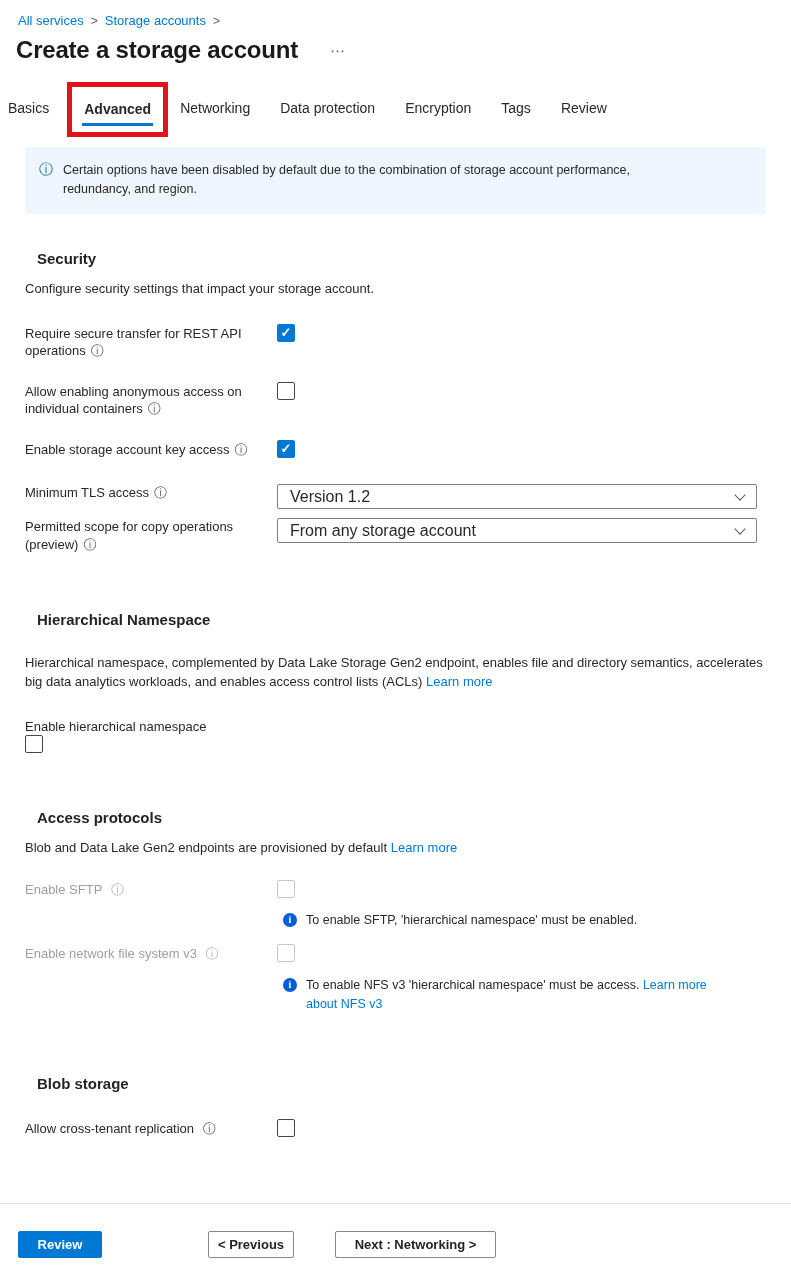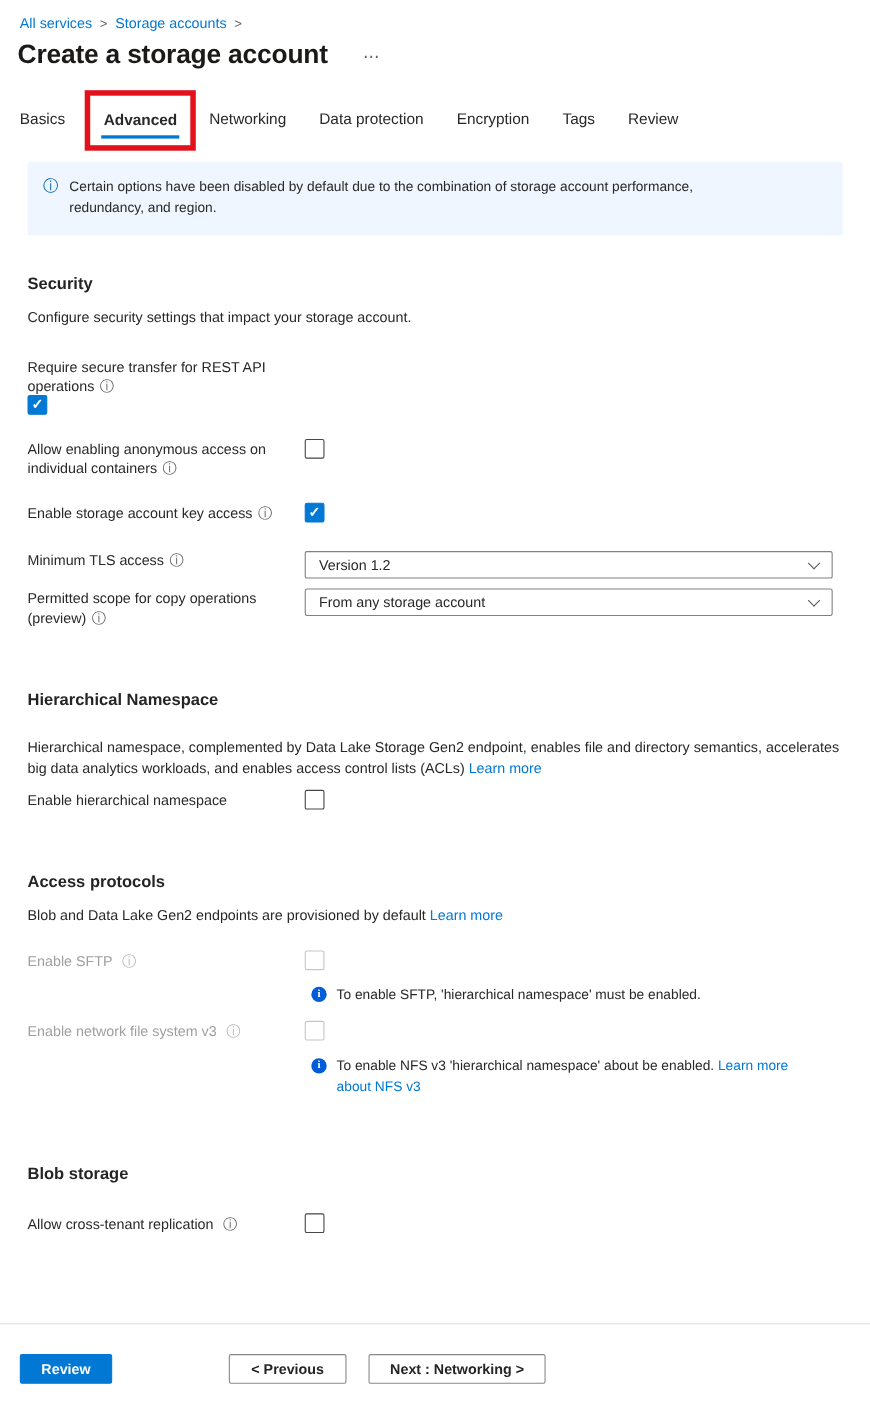--- a/index.html
+++ b/index.html
@@ -16,72 +16,72 @@
   .breadcrumb{padding:13px 0 0 18px;font-size:13px;}
   .breadcrumb a{color:var(--link);text-decoration:none;cursor:pointer;}
   .breadcrumb .sep{color:#605e5c;margin:0 7px;font-size:12px;}
 
   
   .title-row{display:flex;align-items:center;gap:32px;padding:8px 0 0 16px;}
   .page-title{font-size:24px;font-weight:bold;color:#1b1a19;letter-spacing:-.2px;}
   .more{color:#605e5c;font-size:15px;letter-spacing:2px;margin-top:2px;cursor:pointer;}
 
   
-  .tabs{display:flex;align-items:center;margin:14px 0 0 18px;height:62px;font-size:14px;}
+  .tabs{display:flex;align-items:center;margin:14px 0 0 8px;height:62px;font-size:14px;}
   .tab{position:relative;margin-right:30px;padding:7px 0 9px;cursor:pointer;white-space:nowrap;}
   .tab.selected{font-weight:bold;}
   .tab .underline{display:none;}
   .tab.selected .underline{display:block;position:absolute;left:-2px;right:-2px;bottom:0;height:3px;background:var(--accent);}
   .annotation-box{border:5px solid var(--annotation);padding:7px 12px 6px;margin:-7px 12px -7px -12px;}
   .annotation-box .tab{margin-right:0;}
 
   
   .banner{display:flex;gap:10px;width:741px;margin:7px 0 0 25px;padding:14px 18px 14px 14px;background:var(--banner_bg);border-radius:2px;font-size:12.5px;line-height:1.55;}
   .banner-info{color:var(--banner_icon);font-size:14px;line-height:1.2;flex:none;}
   .banner-text{max-width:630px;}
 
   
   .content{margin-left:25px;width:741px;}
-  .sec-heading{font-size:15px;font-weight:bold;color:#252423;margin:0;}
+  .sec-heading{font-size:15px;font-weight:bold;color:#252423;margin:12px;}
   .sec-desc{font-size:13px;margin:13px 0 0;line-height:1.45;}
   .sec-desc a,.note a{color:var(--link);text-decoration:none;cursor:pointer;}
 
   .field-row{display:flex;align-items:flex-start;margin-top:23px;}
   .field-label{flex:none;width:252px;padding-right:16px;font-size:13px;line-height:1.35;}
   .field-row.disabled .field-label{color:var(--text_disabled);}
   .info-i{color:#605e5c;font-size:13px;margin-left:5px;font-style:normal;}
   .field-row.disabled .info-i{color:#b8b6b4;}
 
   .checkbox{width:18px;height:18px;border:1px solid #484644;border-radius:2px;display:flex;align-items:center;justify-content:center;cursor:pointer;margin-top:-1px;background:#fff;}
   .checkbox .check{display:none;color:#fff;font-size:13px;font-weight:bold;line-height:1;}
   .checkbox.checked{background:var(--accent);border-color:var(--accent);}
   .checkbox.checked .check{display:block;}
   .checkbox.disabled{border-color:#c8c6c4;cursor:default;}
 
-  .dropdown{width:480px;height:25px;border:1px solid #808080;border-radius:2px;display:flex;align-items:center;justify-content:space-between;padding:0 12px;font-size:13px;cursor:pointer;background:#fff;}
+  .dropdown{width:480px;height:25px;border:1px solid #808080;border-radius:2px;display:flex;align-items:center;justify-content:space-between;padding:0 12px;font-size:16px;cursor:pointer;background:#fff;}
   .chev{width:8px;height:8px;border-right:1.5px solid #605e5c;border-bottom:1.5px solid #605e5c;transform:rotate(45deg);margin-top:-4px;flex:none;}
 
   .note{display:flex;gap:9px;align-items:flex-start;margin:13px 0 0 258px;width:458px;font-size:12.5px;line-height:1.55;}
   .note-icon{flex:none;width:14px;height:14px;border-radius:50%;background:var(--note_icon);color:#fff;display:flex;align-items:center;justify-content:center;font-size:10px;font-weight:bold;font-family:"Liberation Serif",serif;margin-top:2px;}
 
   .mt-sec{margin-top:36px;}
   .mt-hns{margin-top:58px;}
   .mt-access{margin-top:56px;}
   .mt-blob{margin-top:60px;}
   .mt-blob-row{margin-top:28px;}
   .mt-para{margin-top:26px;}
-  .mt-row-sm{margin-top:10px;}
+  .mt-row-sm{margin-top:26px;flex-direction:column;}
   .mt-note-row{margin-top:15px;}
 
   
   .footer-divider{position:absolute;left:0;top:1203px;width:791px;height:1px;background:var(--divider);}
   .footer button{font-family:inherit;font-size:13px;font-weight:bold;height:27px;border-radius:2px;cursor:pointer;position:absolute;top:1231px;}
   .btn-primary{left:18px;width:84px;background:var(--primary_button_bg);color:#fff;border:1px solid var(--primary_button_bg);}
   .btn-secondary{background:#fff;border:1px solid var(--border);color:#252423;}
-  #btn-prev{left:208px;width:107px;}
+  #btn-prev{left:208px;width:86px;}
   #btn-next{left:335px;width:161px;}
 </style>
 </head>
 <body>
 
 <div class="page">
 
   <div class="breadcrumb">
     <a>All services</a><span class="sep">&gt;</span><a>Storage accounts</a><span class="sep">&gt;</span>
   </div>
@@ -120,21 +120,21 @@
   <div class="banner">
     <span class="banner-info">ⓘ</span>
     <span class="banner-text">Certain options have been disabled by default due to the combination of storage account performance, redundancy, and region.</span>
   </div>
 
   <div class="content">
 
     <h3 class="sec-heading mt-sec">Security</h3>
     <p class="sec-desc">Configure security settings that impact your storage account.</p>
 
-    <div class="field-row" style="margin-top:26px;flex-direction:column;">
+    <div class="field-row" style="margin-top:26px;">
       <div class="field-label"><span>Require secure transfer for REST API operations</span><span class="info-i">ⓘ</span></div>
       <div class="checkbox checked">
           <span class="check">✓</span>
         </div>
     </div>
 
     <div class="field-row">
       <div class="field-label"><span>Allow enabling anonymous access on individual containers</span><span class="info-i">ⓘ</span></div>
       <div class="checkbox"></div>
     </div>
@@ -187,21 +187,21 @@
       <span class="note-icon">i</span>
       <span>To enable SFTP, 'hierarchical namespace' must be enabled.</span>
     </div>
 
     <div class="field-row disabled mt-note-row">
       <div class="field-label"><span>Enable network file system v3</span>&nbsp;<span class="info-i">ⓘ</span></div>
       <div class="checkbox disabled"></div>
     </div>
     <div class="note">
       <span class="note-icon">i</span>
-      <span><span>To enable NFS v3 'hierarchical namespace' about be enabled.</span> <a>Learn more about NFS v3</a></span>
+      <span><span>To enable NFS v3 'hierarchical namespace' must be access.</span> <a>Learn more about NFS v3</a></span>
     </div>
 
     <h3 class="sec-heading mt-blob">Blob storage</h3>
     <div class="field-row mt-blob-row">
       <div class="field-label"><span>Allow cross-tenant replication</span>&nbsp;<span class="info-i">ⓘ</span></div>
       <div class="checkbox"></div>
     </div>
 
   </div>
 

